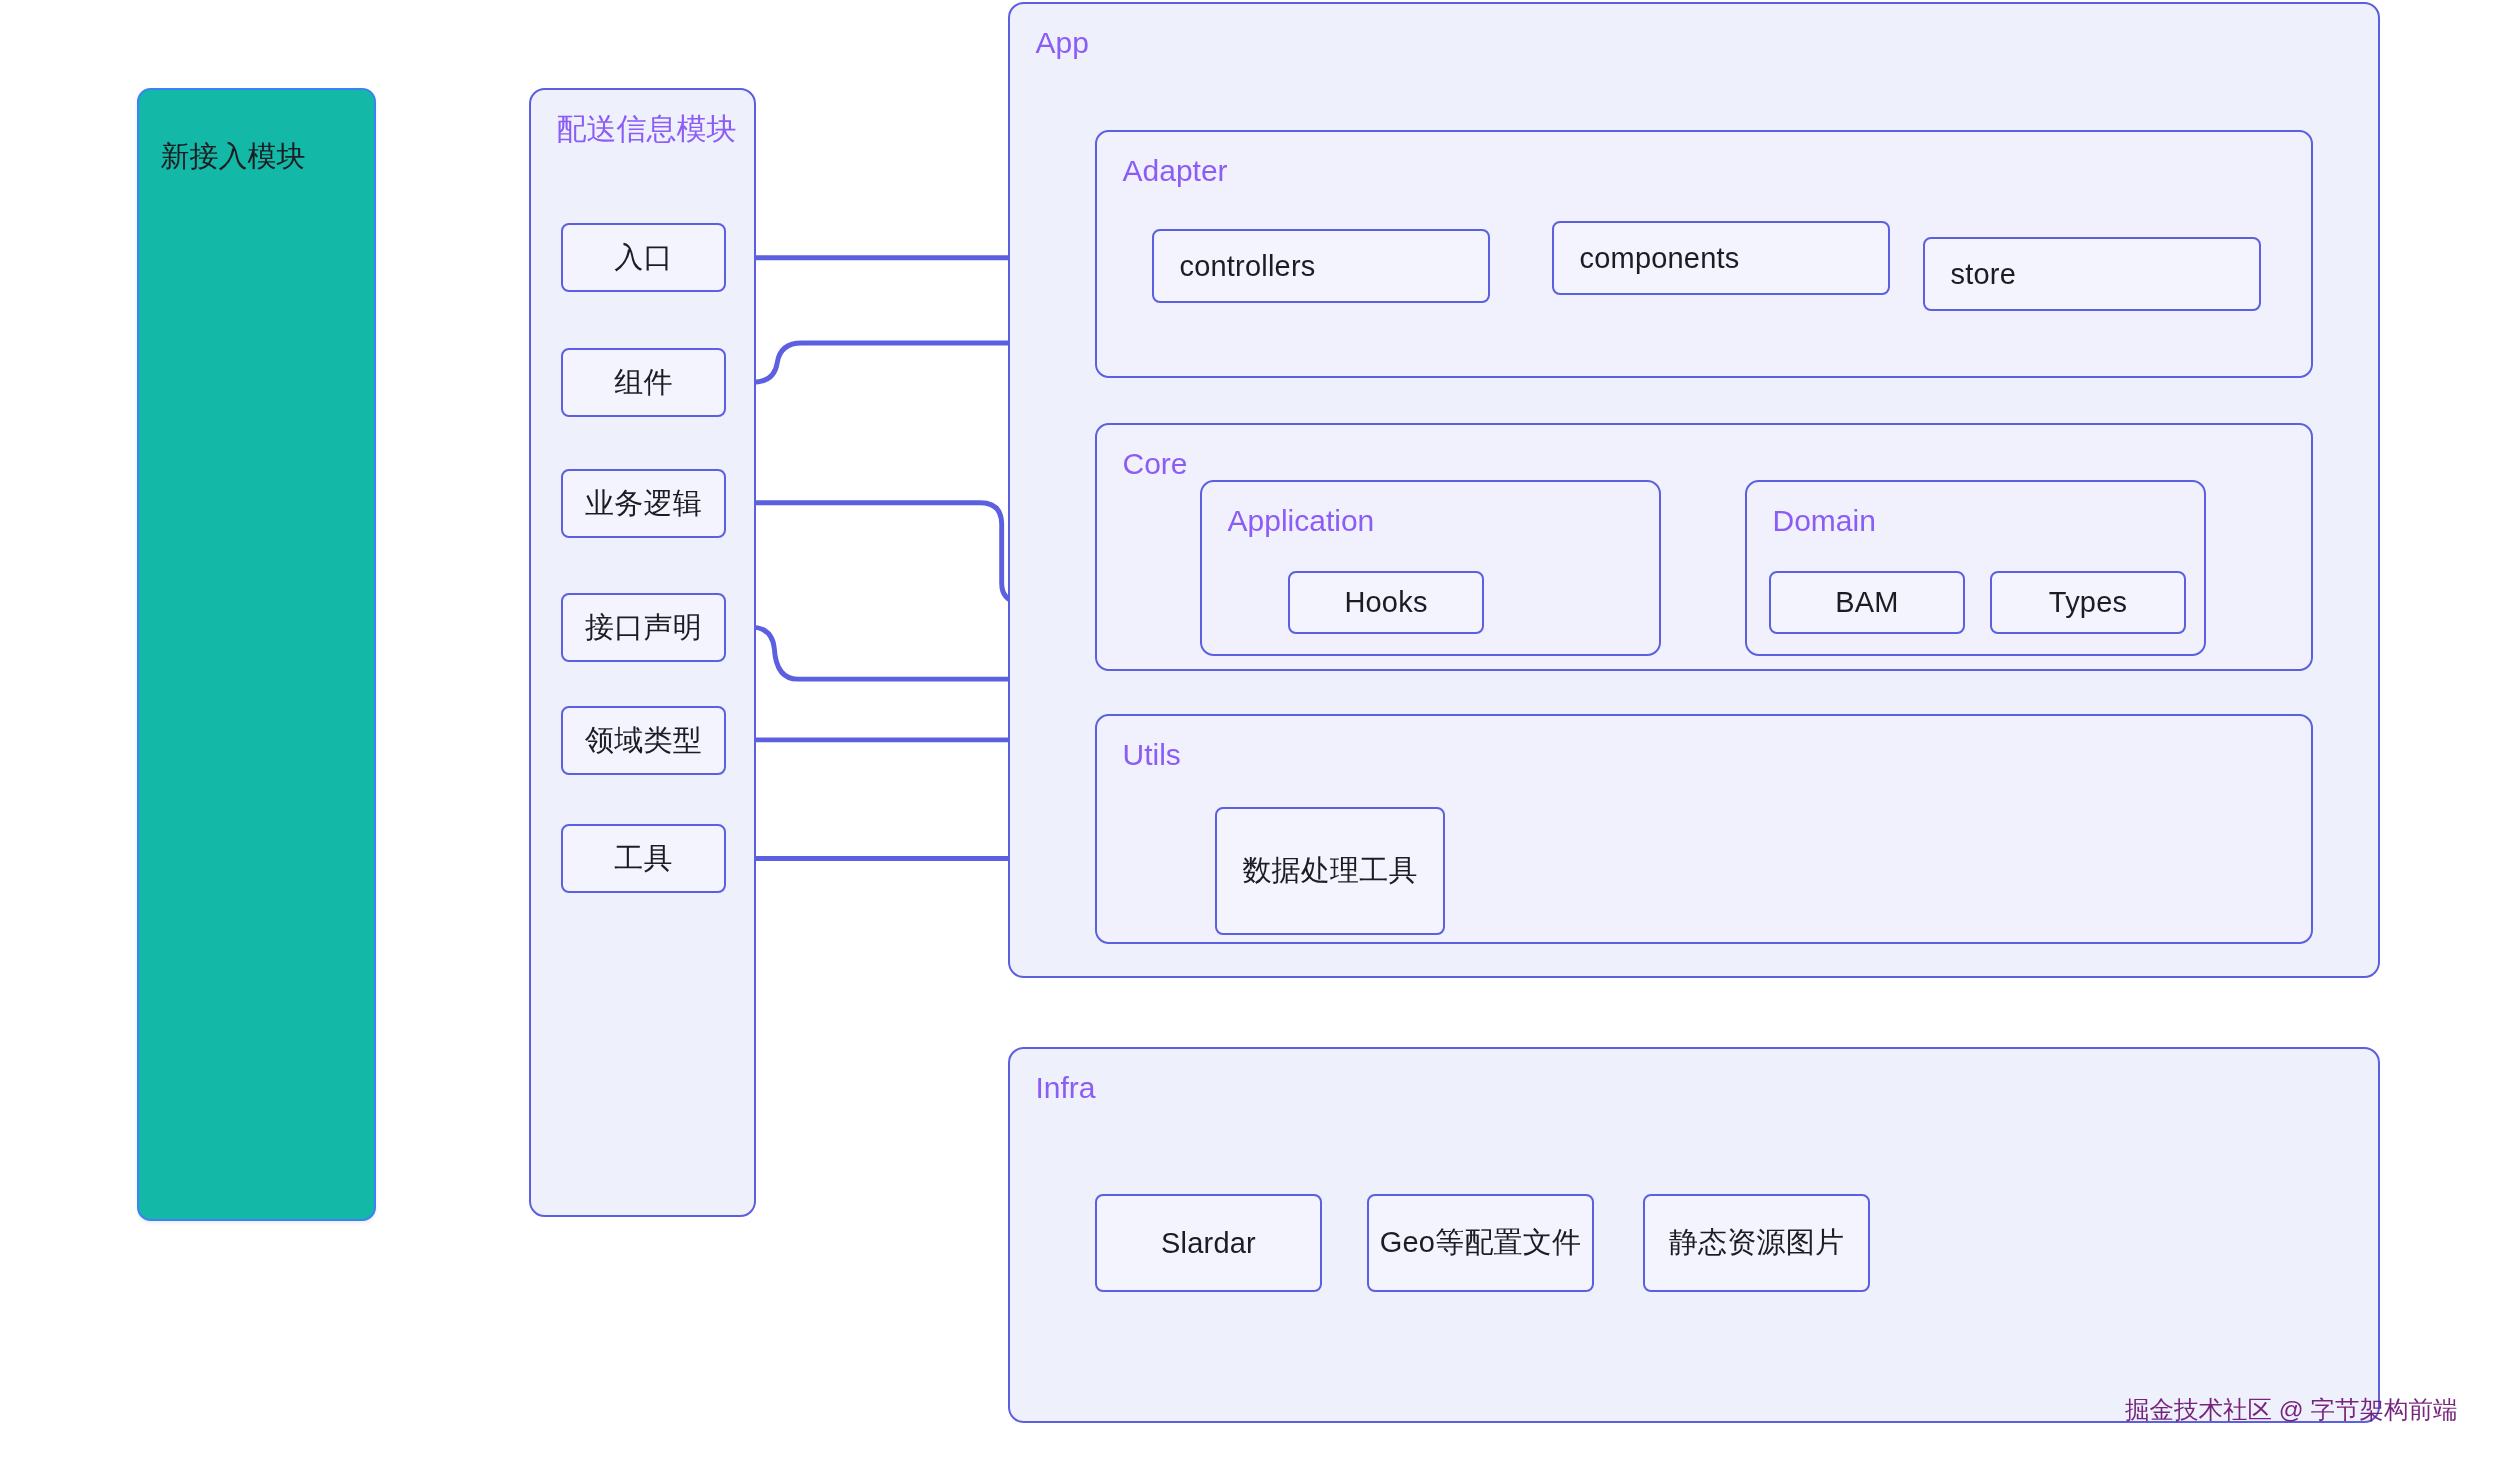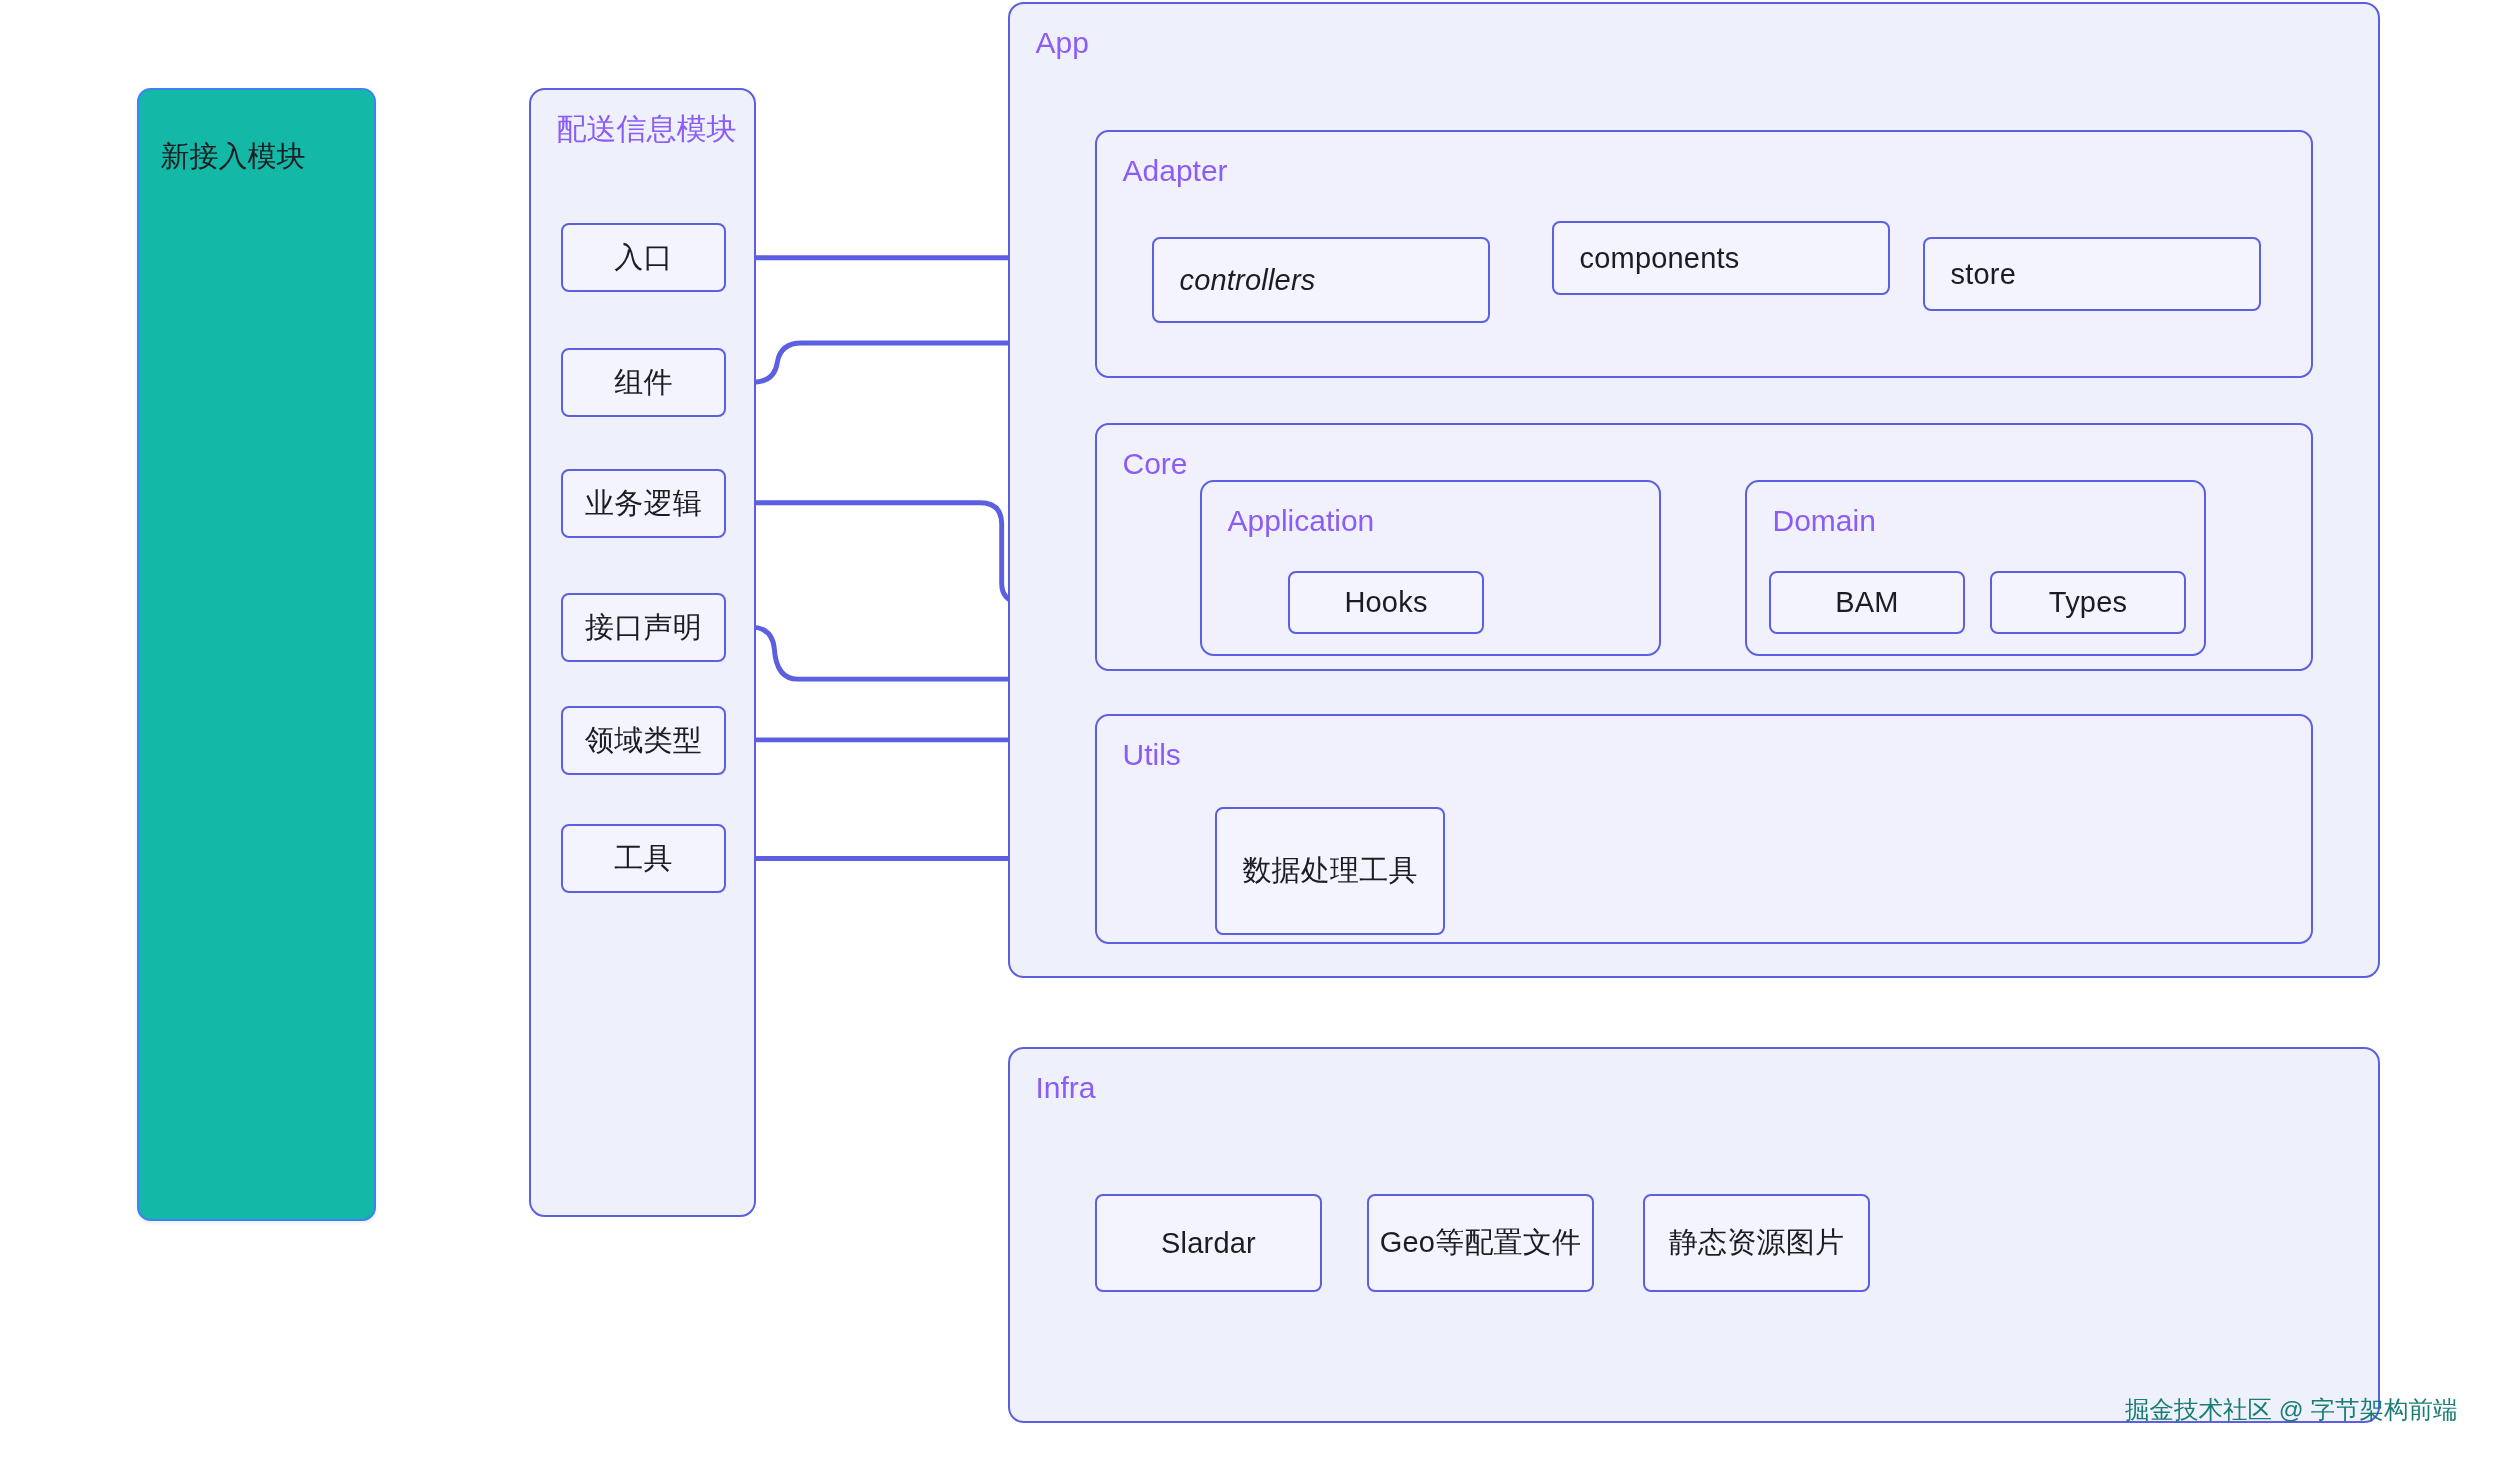--- a/index.html
+++ b/index.html
@@ -85,21 +85,21 @@
     top: 47px;
     font-size: 29px;
     color: #1c1c23;
     white-space: nowrap;
   }
 
   
   .watermark {
     position: absolute;
     font-size: 24.5px;
-    color: #0f766e;
+    color: #701a75;
     white-space: nowrap;
     opacity: 0.95;
   }
 
   #wires {
     position: absolute;
     inset: 0;
     width: 2509px;
     height: 1466px;
     pointer-events: none;
@@ -172,21 +172,21 @@
     <span>工具</span>
   </div>
 
   <div class="node group" style="left:1008px; top:2px; width:1372px; height:976px;">
     <div class="group-label">App</div>
   </div>
 
   <div class="node subgroup" style="left:1095px; top:130px; width:1218px; height:248px;">
     <div class="group-label">Adapter</div>
   </div>
-  <div class="node leaf leafleft" style="left:1152px; top:237px; width:338px; height:86px;font-style:italic;">
+  <div class="node leaf leafleft" style="left:1152px; top:229px; width:338px; height:74px;">
     <span>controllers</span>
   </div>
   <div class="node leaf leafleft" style="left:1552px; top:221px; width:338px; height:74px;">
     <span>components</span>
   </div>
   <div class="node leaf leafleft" style="left:1923px; top:221px; width:338px; height:74px;margin-top:16px;">
     <span>store</span>
   </div>
 
   <div class="node subgroup" style="left:1095px; top:423px; width:1218px; height:248px;">

